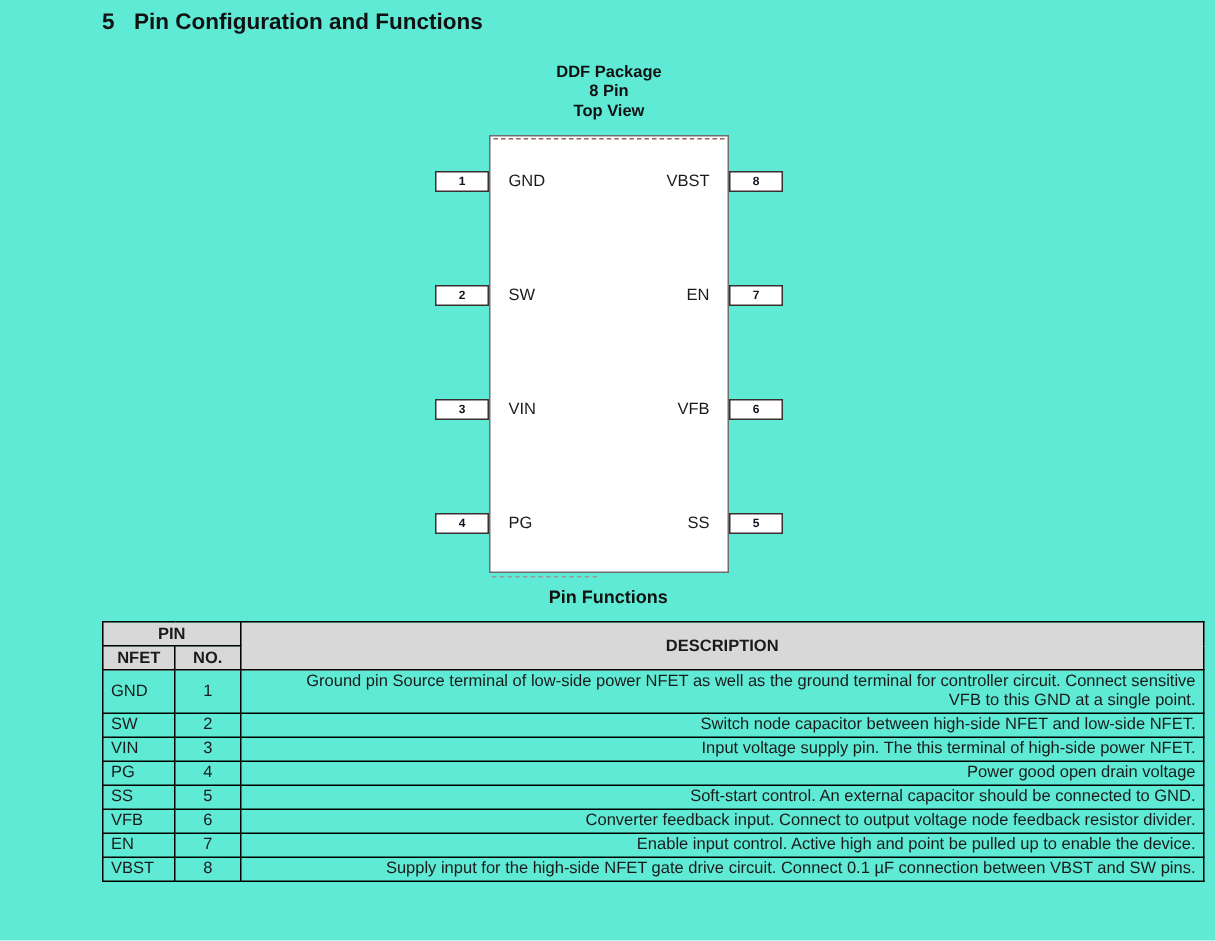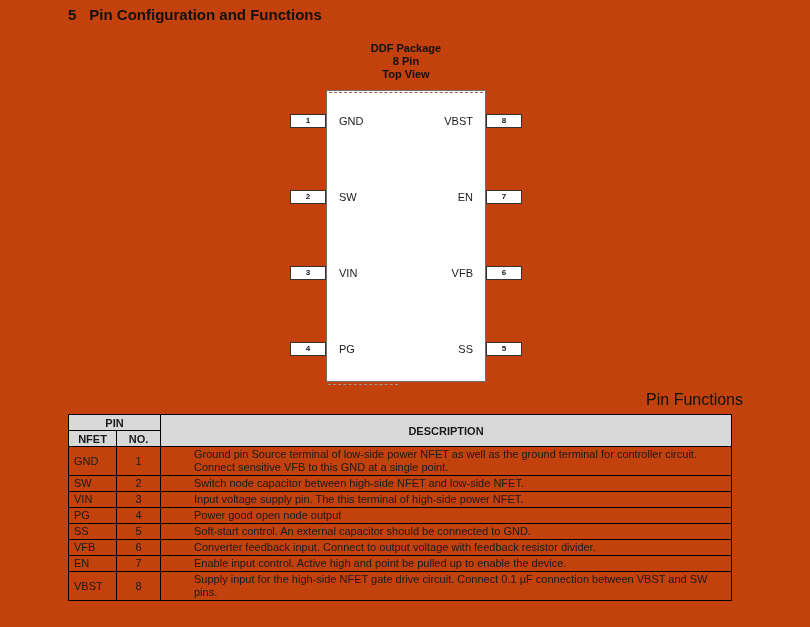--- a/index.html
+++ b/index.html
@@ -1,17 +1,17 @@
 <!DOCTYPE html>
 <html><head>
 <meta charset="utf-8">
 <style>
   html,body { margin:0; padding:0; background:#ffffff; }
   .page {
-    position:relative; width:810px; height:627px; background:#c2410c;
+    position:relative; width:810px; height:627px; background:#5eead4;
     font-family:"Liberation Sans", sans-serif; color:#1a1a1a; overflow:hidden;
   }
 
   
   .section-title {
     position:absolute; left:68px; top:6px;
     font-size:15px; font-weight:bold; color:#111;
   }
   .section-title .num { margin-right:13px; }
 
@@ -48,36 +48,36 @@
   .pin-label.left  { left:339px; }
   .pin-label.right { left:400px; width:73px; text-align:right; }
   .r1 { top:114px; }
   .r2 { top:190px; }
   .r3 { top:266px; }
   .r4 { top:342px; }
 
   
   .table-title {
     position:absolute; left:68px; top:391px; width:675px;
-    text-align:right; font-size:16px; font-weight:normal; color:#111;
+    text-align:center; font-size:12px; font-weight:bold; color:#111;
   }
   table.pin-table {
-    position:absolute; left:68px; top:414px; width:664px;
+    position:absolute; left:68px; top:414px; width:735px;
     border-collapse:collapse; font-size:11px; color:#1a1a1a;
     table-layout:fixed;
   }
   .pin-table th, .pin-table td { border:1px solid #000; box-sizing:border-box; }
   .pin-table thead th {
     background:#d8d8d8; font-weight:bold; text-align:center;
     height:16px; padding:0 3px; font-size:11px;
   }
   .pin-table tbody td { padding:1px 5px; line-height:13px; height:15px; vertical-align:middle; }
   .pin-table td.c-name { text-align:left; }
   .pin-table td.c-no   { text-align:center; }
-  .pin-table td.c-desc { text-align:left;padding-left:33px; }
+  .pin-table td.c-desc { text-align:right;padding-left:33px; }
   col.w-name { width:48px; }
   col.w-no   { width:44px; }
 </style>
 </head>
 <body>
 
 <div class="page">
 
   <div class="section-title">
     <span class="num">5</span><span>Pin Configuration and Functions</span>
@@ -146,31 +146,31 @@
         <td class="c-desc">Switch node capacitor between high-side NFET and low-side NFET.</td>
       </tr>
       <tr>
         <td class="c-name">VIN</td>
         <td class="c-no">3</td>
         <td class="c-desc">Input voltage supply pin. The this terminal of high-side power NFET.</td>
       </tr>
       <tr>
         <td class="c-name">PG</td>
         <td class="c-no">4</td>
-        <td class="c-desc">Power good open node output</td>
+        <td class="c-desc">Power good open drain voltage</td>
       </tr>
       <tr>
         <td class="c-name">SS</td>
         <td class="c-no">5</td>
         <td class="c-desc">Soft-start control. An external capacitor should be connected to GND.</td>
       </tr>
       <tr>
         <td class="c-name">VFB</td>
         <td class="c-no">6</td>
-        <td class="c-desc">Converter feedback input. Connect to output voltage with feedback resistor divider.</td>
+        <td class="c-desc">Converter feedback input. Connect to output voltage node feedback resistor divider.</td>
       </tr>
       <tr>
         <td class="c-name">EN</td>
         <td class="c-no">7</td>
         <td class="c-desc">Enable input control. Active high and point be pulled up to enable the device.</td>
       </tr>
       <tr>
         <td class="c-name">VBST</td>
         <td class="c-no">8</td>
         <td class="c-desc">Supply input for the high-side NFET gate drive circuit. Connect 0.1 µF connection between VBST and SW pins.</td>

